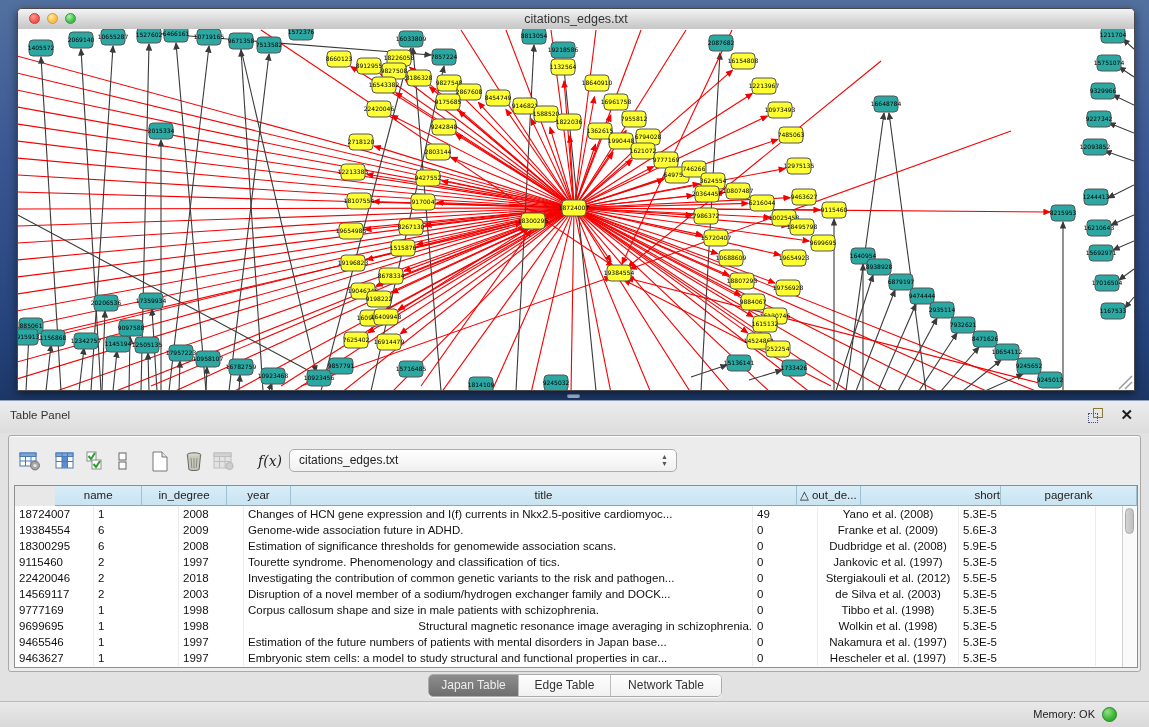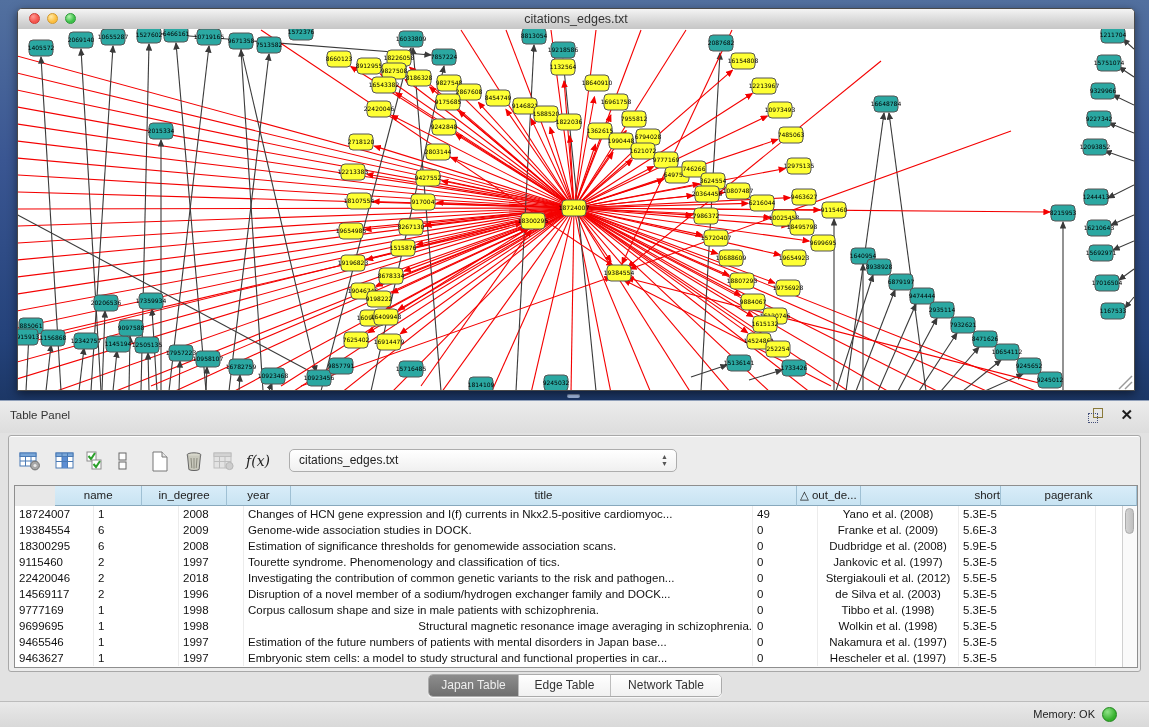--- a/index.html
+++ b/index.html
@@ -615,21 +615,21 @@
     <div class="tbtn" style="left:202px">
       <svg width="22" height="20" opacity="0.55">
           <rect x="1" y="2" width="17" height="15" fill="#dcdcdc" stroke="#9a9a9a"></rect>
         <rect x="1" y="2" width="17" height="3.5" fill="#c0c0c0" stroke="#9a9a9a"></rect>
         <line x1="6.5" y1="5" x2="6.5" y2="17" stroke="#9a9a9a"></line>
           <line x1="12" y1="5" x2="12" y2="17" stroke="#9a9a9a"></line>
         <line x1="1" y1="10.5" x2="18" y2="10.5" stroke="#9a9a9a"></line>
         <circle cx="16.5" cy="15" r="3.6" fill="#b5b5b5" stroke="#8a8a8a"></circle>
       </svg>
     </div>
-    <div class="tbtn" style="left:236px">
+    <div class="tbtn" style="left:248px">
       <span class="fx">f(x)</span>
     </div>
     <div class="combo">
       <span>citations_edges.txt</span>
       <span class="stepper">
           <span>▲</span>
           <span>▼</span>
         </span>
     </div>
 
@@ -650,21 +650,21 @@
             <div class="td" style="width: 65px;">2008</div>
             <div class="td" style="width: 509px;">Changes of HCN gene expression and I(f) currents in Nkx2.5-positive cardiomyoc...</div>
             <div class="td" style="width: 65px;">49</div>
             <div class="td center" style="width: 141px;">Yano et al. (2008)</div>
             <div class="td" style="width: 137px;">5.3E-5</div>
           </div>
           <div class="tr">
             <div class="td" style="width: 79px;">19384554</div>
             <div class="td" style="width: 85px;">6</div>
             <div class="td" style="width: 65px;">2009</div>
-            <div class="td" style="width: 509px;">Genome-wide association studies in DOCK.</div>
+            <div class="td" style="width: 509px;">Genome-wide association future in ADHD.</div>
             <div class="td" style="width: 65px;">0</div>
             <div class="td center" style="width: 141px;">Franke et al. (2009)</div>
             <div class="td" style="width: 137px;">5.6E-3</div>
           </div>
           <div class="tr">
             <div class="td" style="width: 79px;">18300295</div>
             <div class="td" style="width: 85px;">6</div>
             <div class="td" style="width: 65px;">2008</div>
             <div class="td" style="width: 509px;">Estimation of significance thresholds for genomewide association scans.</div>
             <div class="td" style="width: 65px;">0</div>
@@ -685,21 +685,21 @@
             <div class="td" style="width: 85px;">2</div>
             <div class="td" style="width: 65px;">2018</div>
             <div class="td" style="width: 509px;">Investigating the contribution of common genetic variants to the risk and pathogen...</div>
             <div class="td" style="width: 65px;">0</div>
             <div class="td center" style="width: 141px;">Stergiakouli et al. (2012)</div>
             <div class="td" style="width: 137px;">5.5E-5</div>
           </div>
           <div class="tr">
             <div class="td" style="width: 79px;">14569117</div>
             <div class="td" style="width: 85px;">2</div>
-            <div class="td" style="width: 65px;">1996</div>
+            <div class="td" style="width: 65px;">2003</div>
             <div class="td" style="width: 509px;">Disruption of a novel member of a sodium/hydrogen exchanger family and DOCK...</div>
             <div class="td" style="width: 65px;">0</div>
             <div class="td center" style="width: 141px;">de Silva et al. (2003)</div>
             <div class="td" style="width: 137px;">5.3E-5</div>
           </div>
           <div class="tr">
             <div class="td" style="width: 79px;">9777169</div>
             <div class="td" style="width: 85px;">1</div>
             <div class="td" style="width: 65px;">1998</div>
             <div class="td" style="width: 509px;">Corpus callosum shape and size in male patients with schizophrenia.</div>

